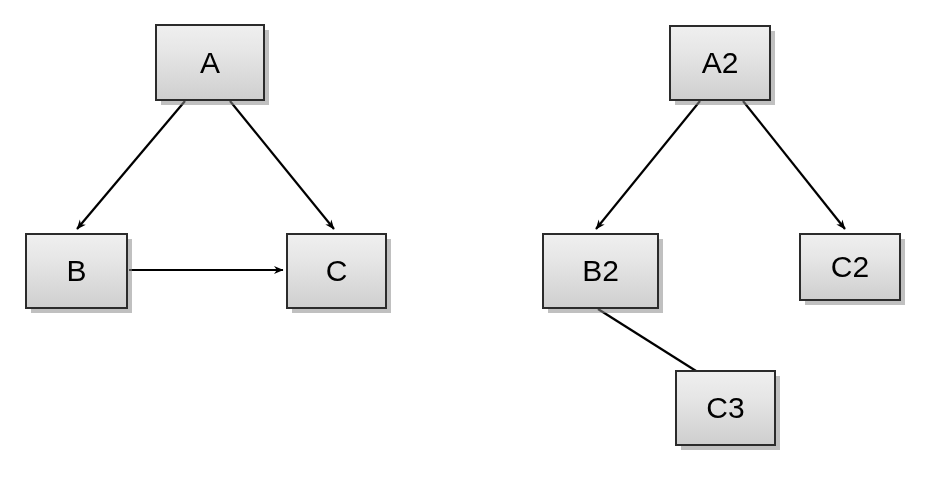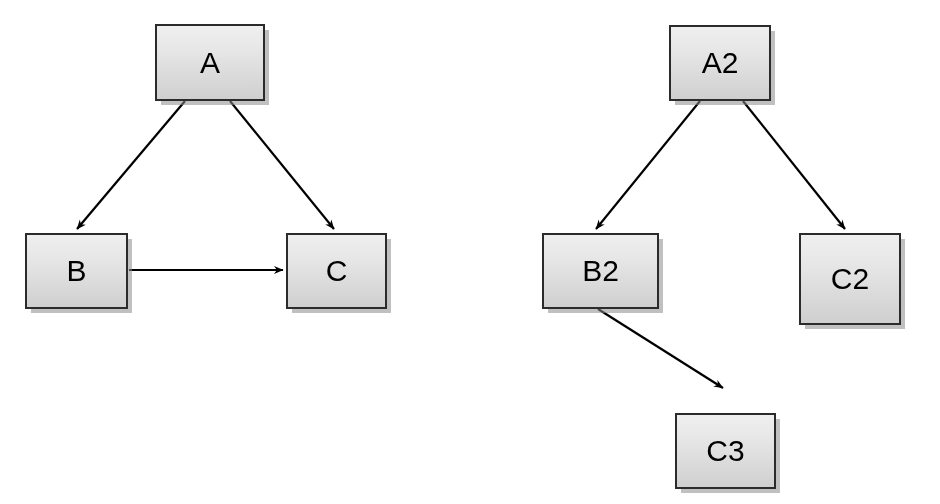--- a/index.html
+++ b/index.html
@@ -83,21 +83,21 @@
   </div>
 
   <div class="node" style="left:669px; top:25px; width:102px; height:76px;align-items:center;">
     <span class="node-label">A2</span>
   </div>
 
   <div class="node" style="left:542px; top:233px; width:117px; height:76px;">
     <span class="node-label">B2</span>
   </div>
 
-  <div class="node" style="left:799px; top:233px; width:102px; height:92px;">
+  <div class="node" style="left:799px; top:233px; width:102px; height:68px;">
     <span class="node-label">C2</span>
   </div>
 
-  <div class="node" style="left:675px; top:413px; width:101px; height:76px;text-align:right;">
+  <div class="node" style="left:675px; top:370px; width:101px; height:76px;text-align:right;">
     <span class="node-label">C3</span>
   </div>
 
 </div>
 
 </body></html>

